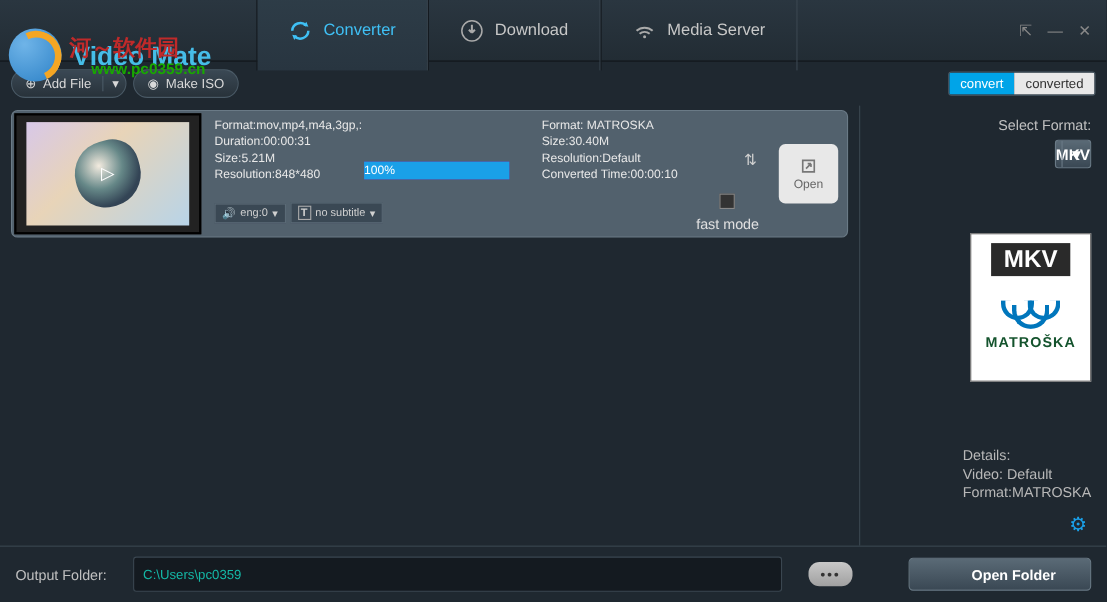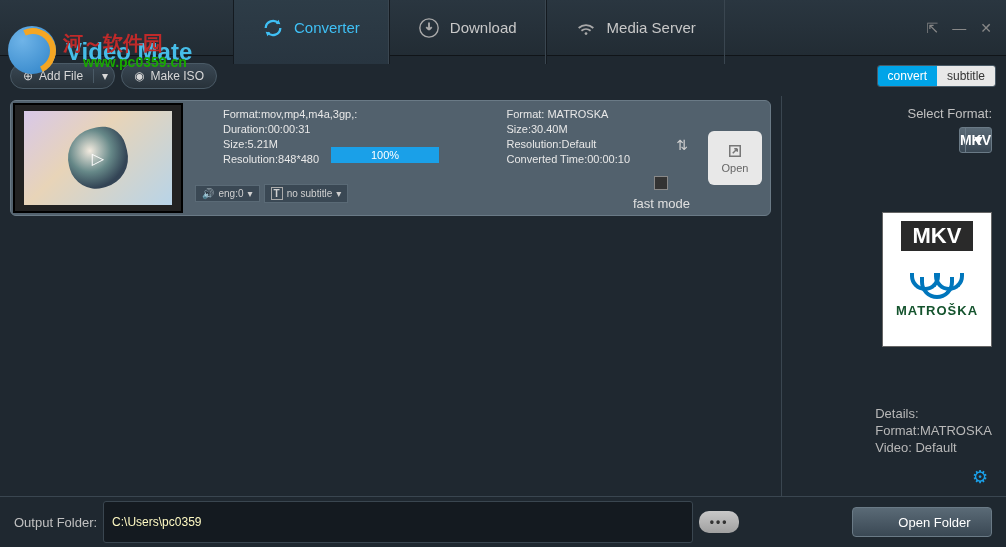--- a/index.html
+++ b/index.html
@@ -32,24 +32,24 @@
 .main-area { display: flex; height: 400px; }
 .left-panel { flex: 1; padding: 4px 10px; }
 .right-panel { width: 225px; border-left: 1px solid #3a4650; padding: 10px 14px; display: flex; flex-direction: column; align-items: flex-end; }
 
 .file-card { background: #52616d; border-radius: 6px; height: 116px; display: flex; overflow: hidden; border: 1px solid #6a7a86; }
 .thumb-wrap { width: 170px; display: flex; align-items: center; justify-content: center; background: #222; border: 2px solid #000; margin: 2px; }
 .thumb { width: 148px; height: 94px; background: linear-gradient(135deg, #d8c8e8 0%, #e8d4b8 40%, #b8d4e8 100%); position: relative; display: flex; align-items: center; justify-content: center; }
 .thumb-shape { width: 60px; height: 60px; background: radial-gradient(circle at 40% 35%, #fff8, #688 40%, #345 70%); border-radius: 50% 40% 50% 45%; transform: rotate(-15deg); }
 .play-icon { position: absolute; color: #fff; font-size: 16px; }
 .file-info { flex: 1; padding: 6px 10px; font-size: 11px; position: relative; }
-.file-row { display: flex; margin-left: 28px; }
+.file-row { display: flex; }
 .file-col { flex: 1; line-height: 15px; color: #e8e8e8; }
 .src-title { margin-bottom: 6px; color: #fff; }
-.progress-wrap { position: absolute; left: 146px; top: 46px; width: 108px; height: 16px; background: #6d28d9; display: flex; align-items: center; justify-content: center; color: #fff; font-size: 11px; }
+.progress-wrap { position: absolute; left: 146px; top: 46px; width: 132px; height: 16px; background: #6d28d9; display: flex; align-items: center; color: #fff; font-size: 11px; }
 .progress-fill { position: absolute; left: 0; top: 0; height: 100%; background: #1aa0e8; }
 .progress-text { position: relative; z-index: 1; }
 .sort-icon { position: absolute; right: 12px; top: 36px; cursor: pointer; font-size: 14px; color: #d0d0d0; }
 .bottom-row { position: absolute; bottom: 4px; left: 10px; right: 10px; display: flex; align-items: center; gap: 4px; }
 .mini-select { background: #3a4854; border: 1px solid #5a6a76; padding: 2px 6px; font-size: 10px; color: #d0d0d0; display: flex; align-items: center; gap: 4px; cursor: pointer; }
 .fast-mode { margin-left: auto; display: flex; align-items: center; gap: 6px; color: #e0e0e0; font-size: 13px; flex-direction: column; }
 .checkbox { width: 14px; height: 14px; border: 1px solid #888; background: #333; cursor: pointer; }
 .open-btn { width: 54px; margin: 8px; background: #e8e8e8; border-radius: 6px; display: flex; flex-direction: column; align-items: center; justify-content: center; color: #666; cursor: pointer; font-size: 11px; gap: 2px; height: 54px; align-self: center; }
 
 .right-label { color: #c0c0c0; margin-bottom: 6px; font-size: 13px; }
@@ -60,25 +60,25 @@
 .mkv-banner { background: #2a2a2a; color: #fff; font-weight: bold; font-size: 22px; padding: 2px 12px; }
 .mkv-waves { width: 70px; height: 40px; margin-top: 8px; position: relative; }
 .mkv-waves::before, .mkv-waves::after { content: ''; position: absolute; border: 4px solid #0076bc; border-top: none; border-radius: 0 0 30px 30px; width: 22px; height: 14px; bottom: 8px; }
 .mkv-waves::before { left: 8px; }
 .mkv-waves::after { right: 8px; }
 .mkv-wave-mid { position: absolute; border: 4px solid #0076bc; border-top: none; border-radius: 0 0 40px 40px; width: 34px; height: 22px; bottom: 0; left: 18px; }
 .matroska { font-size: 13px; color: #14532d; font-weight: bold; margin-top: 4px; letter-spacing: 1px; }
 .details { color: #b8b8b8; font-size: 13px; line-height: 17px; margin-bottom: 10px; }
 .gear { align-self: flex-end; width: 20px; height: 20px; color: #1aa0e8; cursor: pointer; font-size: 18px; }
 
-.footer { height: 51px; border-top: 1px solid #3a4650; display: flex; align-items: center; padding: 0 14px; gap: 6px; }
+.footer { height: 51px; border-top: 1px solid #3a4650; display: flex; align-items: center; padding: 0 14px; gap: 24px; }
 .footer-label { color: #c0c0c0; font-size: 13px; }
-.path-input { flex: 1; max-width: 590px; height: 42px; background: #141a20; border: 1px solid #3a4650; border-radius: 3px; padding: 0 8px; color: #fef9c3; font-size: 12px; }
+.path-input { flex: 1; max-width: 590px; height: 32px; background: #141a20; border: 1px solid #3a4650; border-radius: 3px; padding: 0 8px; color: #14b8a6; font-size: 12px; }
 .browse-btn { width: 40px; height: 22px; background: linear-gradient(#c8c8c8, #a0a0a0); border-radius: 10px; cursor: pointer; display: flex; align-items: center; justify-content: center; color: #333; font-weight: bold; letter-spacing: 2px; }
-.open-folder-btn { margin-left: auto; width: 140px; height: 30px; background: linear-gradient(#5a6a76, #3a4854); border: 1px solid #6a7a86; border-radius: 4px; color: #fff; font-weight: normal; font-size: 13px; cursor: pointer; padding-left: 25px; }
+.open-folder-btn { margin-left: auto; width: 166px; height: 30px; background: linear-gradient(#5a6a76, #3a4854); border: 1px solid #6a7a86; border-radius: 4px; color: #fff; font-weight: bold; font-size: 13px; cursor: pointer; padding-left: 25px; }
 
 svg { display: block; }
 </style>
 </head>
 <body>
 
 <div class="titlebar">
   <div class="logo-area">
     <div class="logo-icon">
       <div class="logo-globe"></div>
@@ -123,21 +123,21 @@
     <span>⊕</span>
     <span>Add File</span>
     <span class="caret">▾</span>
   </div>
   <div class="btn-pill">
     <span>◉</span>
     <span>Make ISO</span>
   </div>
   <div class="tab-right">
     <div class="active">convert</div>
-    <div class="inactive">subtitle</div>
+    <div class="inactive">converted</div>
   </div>
 </div>
 
 <div class="main-area">
   <div class="left-panel">
     <div class="file-card">
       <div class="thumb-wrap">
         <div class="thumb">
             <div class="thumb-shape"></div>
             <span class="play-icon">▷</span>
@@ -199,22 +199,22 @@
       <div class="format-icon">
         <div class="mkv-banner">MKV</div>
         <div class="mkv-waves">
             <div class="mkv-wave-mid"></div>
           </div>
         <div class="matroska">MATROŠKA</div>
       </div>
     </div>
     <div class="details">
       <div>Details:</div>
+      <div>Video: Default</div>
       <div>Format:MATROSKA</div>
-      <div>Video: Default</div>
     </div>
     <span class="gear">⚙</span>
   </div>
 </div>
 
 <div class="footer">
   <span class="footer-label">Output Folder:</span>
   <input class="path-input" value="C:\Users\pc0359" style="">
   <div class="browse-btn">•••</div>
   <button class="open-folder-btn">Open Folder</button>

